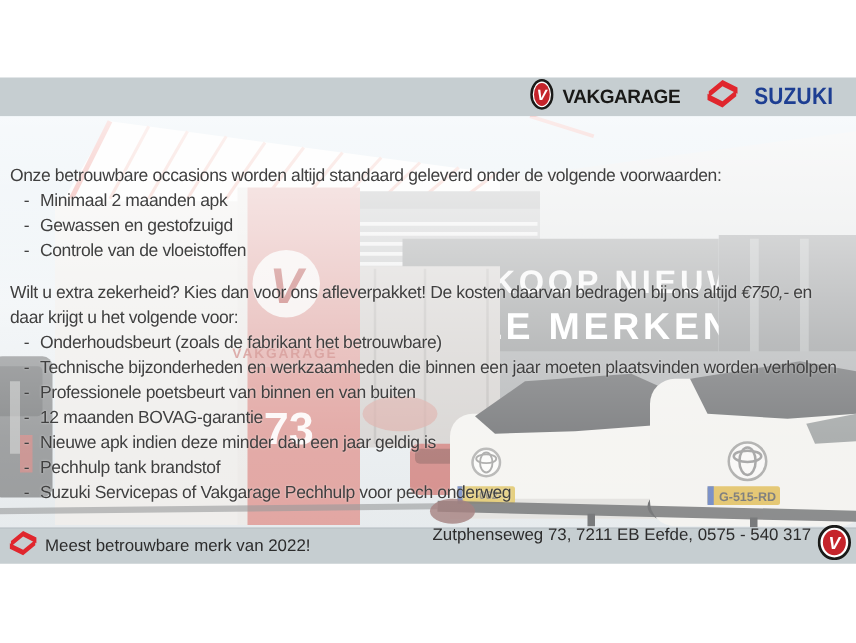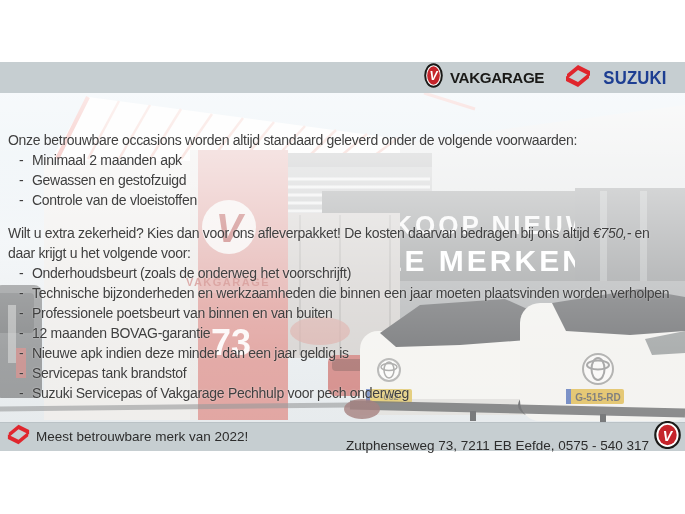--- a/index.html
+++ b/index.html
@@ -23,21 +23,21 @@
   .copy{position:absolute;left:8px;top:130px;width:664px;font-size:14px;line-height:20px;
         letter-spacing:-.3px;color:#404040;text-shadow:0 0 2px rgba(255,255,255,.55);}
   .block2{margin-top:13px;}
   .brow{display:flex;white-space:nowrap;}
   .dash{width:24px;padding-left:11px;box-sizing:border-box;flex:0 0 24px;}
   .em{font-style:italic;}
   
   .ftr-row{position:absolute;top:422px;height:29px;left:0;right:0;display:flex;align-items:center;}
   .ftr-left{display:flex;align-items:center;margin-left:7px;justify-content:flex-end;}
   .ftr-tag{margin-left:6px;font-size:13.5px;color:#2c2c2c;}
-  .ftr-right{margin-left:auto;display:flex;align-items:flex-end;margin-right:4px;gap:5px;}
+  .ftr-right{margin-left:auto;display:flex;align-items:flex-start;margin-right:4px;gap:5px;}
   .ftr-addr{font-size:13.5px;color:#2c2c2c;}
 </style>
 </head>
 <body>
 
 <div id="stage">
 
   <div class="band hdr"></div>
   <div class="hdr-logos">
     <span>
@@ -202,21 +202,21 @@
           <span class="dash">-</span>
           <span>Controle van de vloeistoffen</span>
         </div>
       </div>
     <div class="block2">
       <div><span>Wilt u extra zekerheid? Kies dan voor ons afleverpakket! De kosten daarvan bedragen bij ons altijd </span><span class="em">€750,-</span><span> en daar krijgt u het volgende voor:</span></div>
       <div>
 
           <div class="brow">
             <span class="dash">-</span>
-            <span>Onderhoudsbeurt (zoals de onderweg het voorschrijft)</span>
+            <span>Onderhoudsbeurt (zoals de fabrikant het betrouwbare)</span>
           </div>
 
           <div class="brow">
             <span class="dash">-</span>
             <span>Technische bijzonderheden en werkzaamheden die binnen een jaar moeten plaatsvinden worden verholpen</span>
           </div>
 
           <div class="brow">
             <span class="dash">-</span>
             <span>Professionele poetsbeurt van binnen en van buiten</span>
@@ -227,21 +227,21 @@
             <span>12 maanden BOVAG-garantie</span>
           </div>
 
           <div class="brow">
             <span class="dash">-</span>
             <span>Nieuwe apk indien deze minder dan een jaar geldig is</span>
           </div>
 
           <div class="brow">
             <span class="dash">-</span>
-            <span>Servicepas tank brandstof</span>
+            <span>Pechhulp tank brandstof</span>
           </div>
 
           <div class="brow">
             <span class="dash">-</span>
             <span>Suzuki Servicepas of Vakgarage Pechhulp voor pech onderweg</span>
           </div>
         </div>
     </div>
   </div>
 

